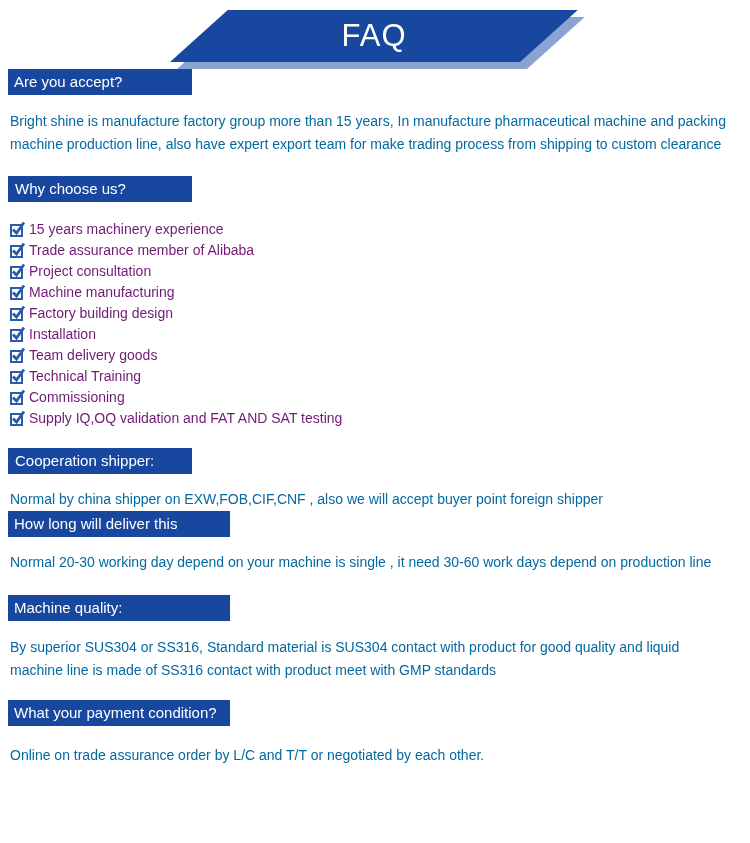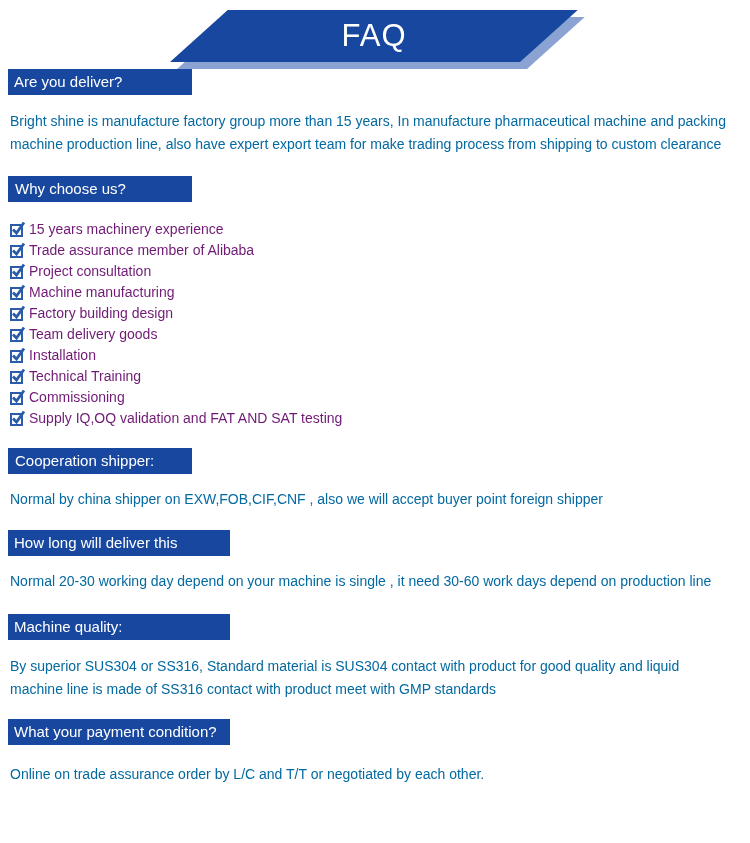--- a/index.html
+++ b/index.html
@@ -62,38 +62,38 @@
   
   .checklist { margin: 16px 0 0 8px; padding: 0; list-style: none; }
   .check-item {
     display: flex; align-items: center;
     height: 21px;
     font-size: 14px; color: #701a75;
   }
   .check-item svg { overflow: visible; margin-right: 3px; flex: 0 0 auto; }
 
   .mt20 { margin-top: 20px; padding-left: 7px; }
-  .mt19 { margin-top: 19px; }
+  .mt19 { }
   .mt21 { margin-top: 21px; }
   .mt18 { margin-top: 18px; }
   .para.single { margin-top: 14px; }
   .para.last { margin-top: 18px; }
 </style>
 </head>
 <body>
 
 <div class="page">
 
   <div class="banner-area">
     <div class="banner-shadow"></div>
     <div class="banner-main"></div>
     <div class="banner-title">FAQ</div>
   </div>
 
-  <div class="hbar narrow">Are you deliver?</div>
+  <div class="hbar narrow">Are you accept?</div>
   <p class="para">Bright shine is manufacture factory group more than 15 years, In manufacture pharmaceutical machine and packing machine production line, also have expert export team for make trading process from shipping to custom clearance</p>
 
   <div class="hbar narrow mt20">Why choose us?</div>
   <ul class="checklist">
     <li class="check-item">
       <svg width="18" height="18" viewBox="0 0 18 18">
           <rect x="3" y="5" width="11" height="11" fill="#ffffff" stroke="#2a5caa" stroke-width="2"></rect>
           <polyline points="5,9.5 8.5,13 16,2.5" fill="none" stroke="#2a5caa" stroke-width="2.8"></polyline>
         </svg>
       <span>15 years machinery experience</span>
@@ -124,28 +124,28 @@
           <rect x="3" y="5" width="11" height="11" fill="#ffffff" stroke="#2a5caa" stroke-width="2"></rect>
           <polyline points="5,9.5 8.5,13 16,2.5" fill="none" stroke="#2a5caa" stroke-width="2.8"></polyline>
         </svg>
       <span>Factory building design</span>
     </li>
     <li class="check-item">
       <svg width="18" height="18" viewBox="0 0 18 18">
           <rect x="3" y="5" width="11" height="11" fill="#ffffff" stroke="#2a5caa" stroke-width="2"></rect>
           <polyline points="5,9.5 8.5,13 16,2.5" fill="none" stroke="#2a5caa" stroke-width="2.8"></polyline>
         </svg>
-      <span>Team delivery goods</span>
+      <span>Installation</span>
     </li>
     <li class="check-item">
       <svg width="18" height="18" viewBox="0 0 18 18">
           <rect x="3" y="5" width="11" height="11" fill="#ffffff" stroke="#2a5caa" stroke-width="2"></rect>
           <polyline points="5,9.5 8.5,13 16,2.5" fill="none" stroke="#2a5caa" stroke-width="2.8"></polyline>
         </svg>
-      <span>Installation</span>
+      <span>Team delivery goods</span>
     </li>
     <li class="check-item">
       <svg width="18" height="18" viewBox="0 0 18 18">
           <rect x="3" y="5" width="11" height="11" fill="#ffffff" stroke="#2a5caa" stroke-width="2"></rect>
           <polyline points="5,9.5 8.5,13 16,2.5" fill="none" stroke="#2a5caa" stroke-width="2.8"></polyline>
         </svg>
       <span>Technical Training</span>
     </li>
     <li class="check-item">
       <svg width="18" height="18" viewBox="0 0 18 18">

